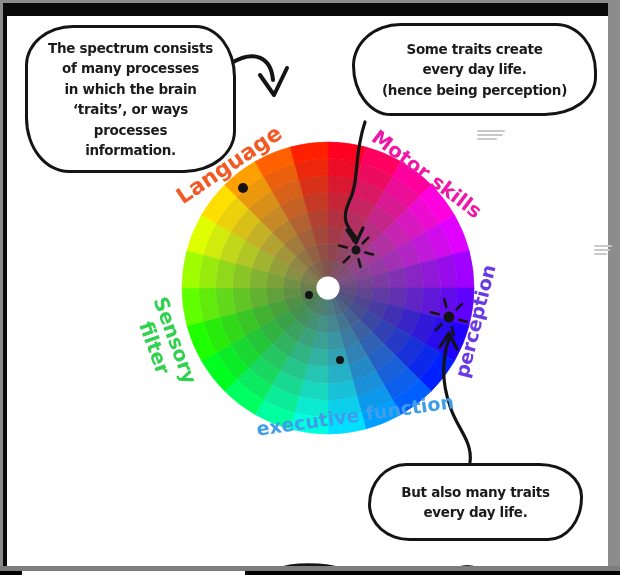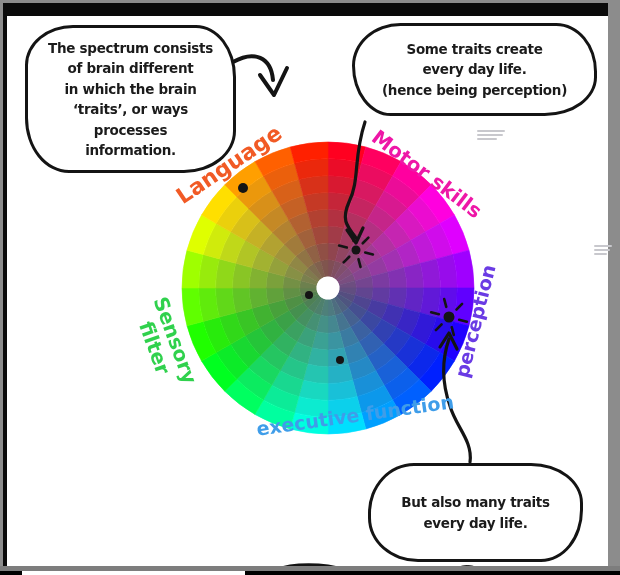--- a/index.html
+++ b/index.html
@@ -17,21 +17,21 @@
     position:absolute;background:#ffffff;border:3.5px solid #141414;
     display:flex;flex-direction:column;justify-content:center;align-items:center;
     text-align:center;font-weight:700;font-size:13.5px;line-height:20.5px;
     color:#1b1b1b;letter-spacing:-0.3px;box-sizing:border-box;
   }
   .bubble span{display:block;}
   .bubble-top-left{left:25px;top:25px;width:211px;height:148px;
     border-radius:48px 40px 52px 44px / 40px 52px 42px 55px;}
   .bubble-top-right{left:352px;top:23px;width:245px;height:93px;
     border-radius:50px 42px 54px 40px / 44px 50px 40px 52px;}
-  .bubble-bottom{left:368px;top:463px;width:215px;height:99px;
+  .bubble-bottom{left:368px;top:463px;width:215px;height:78px;
     border-radius:46px 52px 42px 50px / 50px 40px 52px 44px;}
 
   .trait-label{position:absolute;font-weight:700;text-align:center;white-space:nowrap;}
   #label-language{left:156px;top:152px;width:146px;font-size:22px;transform:rotate(-34deg);}
   #label-motor{left:341px;top:162px;width:172px;font-size:20px;transform:rotate(37deg);}
   #label-perception{left:412px;top:310px;width:126px;font-size:19px;transform:rotate(-76deg);}
   #label-executive{left:243px;top:404px;width:224px;font-size:19px;transform:rotate(-8deg);}
   #label-sensory{left:106px;top:322px;width:118px;font-size:20px;line-height:22px;
     transform:rotate(70deg);white-space:normal;}
 
@@ -279,21 +279,21 @@
       <path stroke-width="3.2" d="M 470,462 C 473,441 456,427 450,406 C 443,386 441,362 449,339"></path>
       <path stroke-width="3.2" d="M 440,347 L 449,333 L 457,349"></path>
 
       <path stroke-width="3" d="M 276,570 C 292,563 324,563 345,570"></path>
       <path stroke-width="1" fill="#141414" d="M 447,571 Q 467,560 488,571 Z"></path>
     </g>
   </svg>
 
   <div class="bubble bubble-top-left">
     <span>The spectrum consists</span>
-    <span>of brain different</span>
+    <span>of many processes</span>
     <span>in which the brain</span>
     <span>‘traits’, or ways</span>
     <span>processes</span>
     <span>information.</span>
   </div>
 
   <div class="bubble bubble-top-right">
     <span>Some traits create</span>
     <span>every day life.</span>
     <span>(hence being perception)</span>

